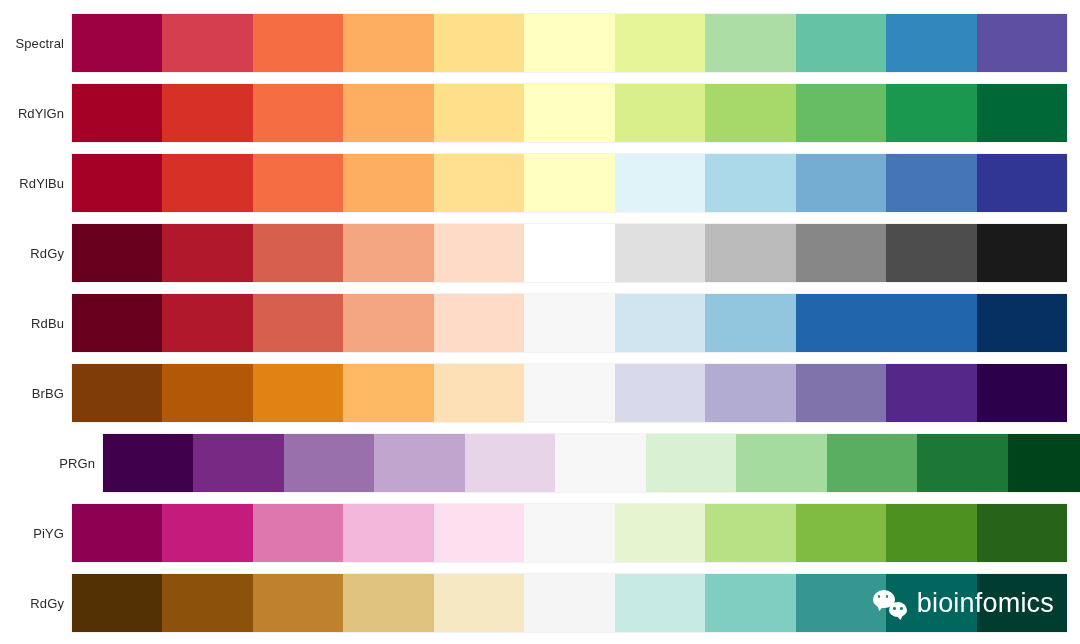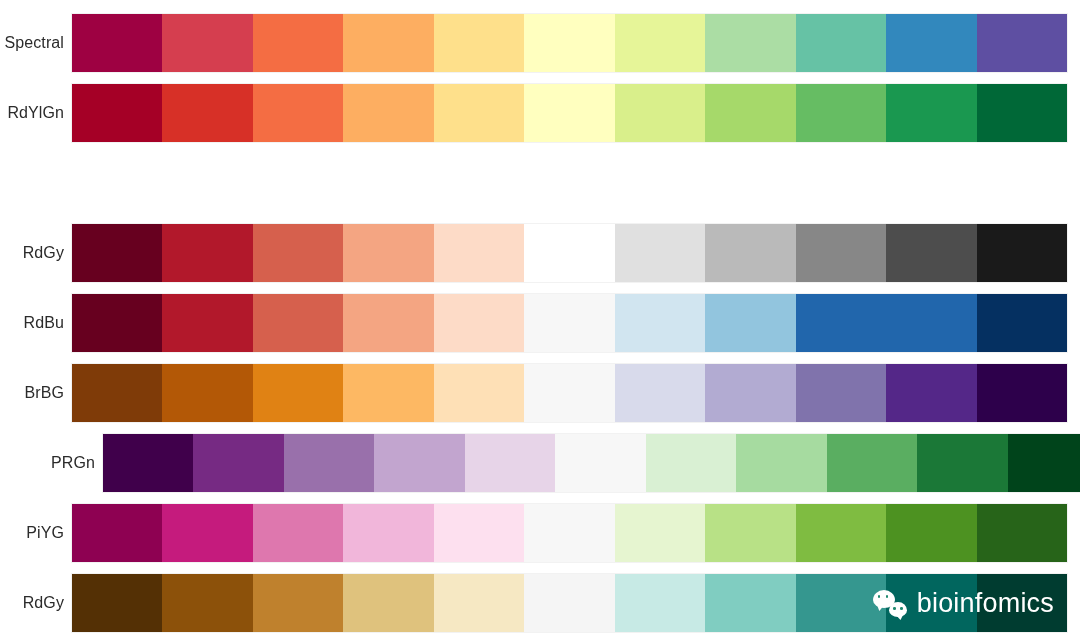--- a/index.html
+++ b/index.html
@@ -30,21 +30,21 @@
     height: 58px;
     display: flex;
     align-items: center;
   }
 
   .row-label {
     width: 64px;
     flex: 0 0 64px;
     text-align: right;
     padding-right: 8px;
-    font-size: 16px;
+    font-size: 13px;
     color: #2b2b2b;
     font-family: "Liberation Sans", sans-serif;
     line-height: 1;
     white-space: nowrap;
     letter-spacing: 0.1px;
   }
 
   .swatch-strip {
     flex: 1 1 auto;
     height: 58px;
@@ -170,20 +170,36 @@
         <div class="swatch" title="RdYlGn 4 #fdae61" style="background: rgb(253, 174, 97);"></div>
         <div class="swatch" title="RdYlGn 5 #fee08b" style="background: rgb(254, 224, 139);"></div>
         <div class="swatch" title="RdYlGn 6 #ffffbf" style="background: rgb(255, 255, 191);"></div>
         <div class="swatch" title="RdYlGn 7 #d9ef8b" style="background: rgb(217, 239, 139);"></div>
         <div class="swatch" title="RdYlGn 8 #a6d96a" style="background: rgb(166, 217, 106);"></div>
         <div class="swatch" title="RdYlGn 9 #66bd63" style="background: rgb(102, 189, 99);"></div>
         <div class="swatch" title="RdYlGn 10 #1a9850" style="background: rgb(26, 152, 80);"></div>
         <div class="swatch" title="RdYlGn 11 #006837" style="background: rgb(0, 104, 55);"></div>
       </div>
     </div>
+    <div class="palette-row" style="top: 154px;">
+      <div class="row-label">RdYlBu</div>
+      <div class="swatch-strip">
+        <div class="swatch" title="RdYlBu 1 #a50026" style="background: rgb(165, 0, 38);"></div>
+        <div class="swatch" title="RdYlBu 2 #d73027" style="background: rgb(215, 48, 39);"></div>
+        <div class="swatch" title="RdYlBu 3 #f46d43" style="background: rgb(244, 109, 67);"></div>
+        <div class="swatch" title="RdYlBu 4 #fdae61" style="background: rgb(253, 174, 97);"></div>
+        <div class="swatch" title="RdYlBu 5 #fee090" style="background: rgb(254, 224, 144);"></div>
+        <div class="swatch" title="RdYlBu 6 #ffffbf" style="background: rgb(255, 255, 191);"></div>
+        <div class="swatch" title="RdYlBu 7 #e0f3f8" style="background: rgb(224, 243, 248);"></div>
+        <div class="swatch" title="RdYlBu 8 #abd9e9" style="background: rgb(171, 217, 233);"></div>
+        <div class="swatch" title="RdYlBu 9 #74add1" style="background: rgb(116, 173, 209);"></div>
+        <div class="swatch" title="RdYlBu 10 #4575b4" style="background: rgb(69, 117, 180);"></div>
+        <div class="swatch" title="RdYlBu 11 #313695" style="background: rgb(49, 54, 149);"></div>
+      </div>
+    </div>
     <div class="palette-row" style="top: 294px;">
       <div class="row-label">RdBu</div>
       <div class="swatch-strip">
         <div class="swatch" title="RdBu 1 #67001f" style="background: rgb(103, 0, 31);"></div>
         <div class="swatch" title="RdBu 2 #b2182b" style="background: rgb(178, 24, 43);"></div>
         <div class="swatch" title="RdBu 3 #d6604d" style="background: rgb(214, 96, 77);"></div>
         <div class="swatch" title="RdBu 4 #f4a582" style="background: rgb(244, 165, 130);"></div>
         <div class="swatch" title="RdBu 5 #fddbc7" style="background: rgb(253, 219, 199);"></div>
         <div class="swatch" title="RdBu 6 #f7f7f7" style="background: rgb(247, 247, 247);"></div>
         <div class="swatch" title="RdBu 7 #d1e5f0" style="background: rgb(209, 229, 240);"></div>

